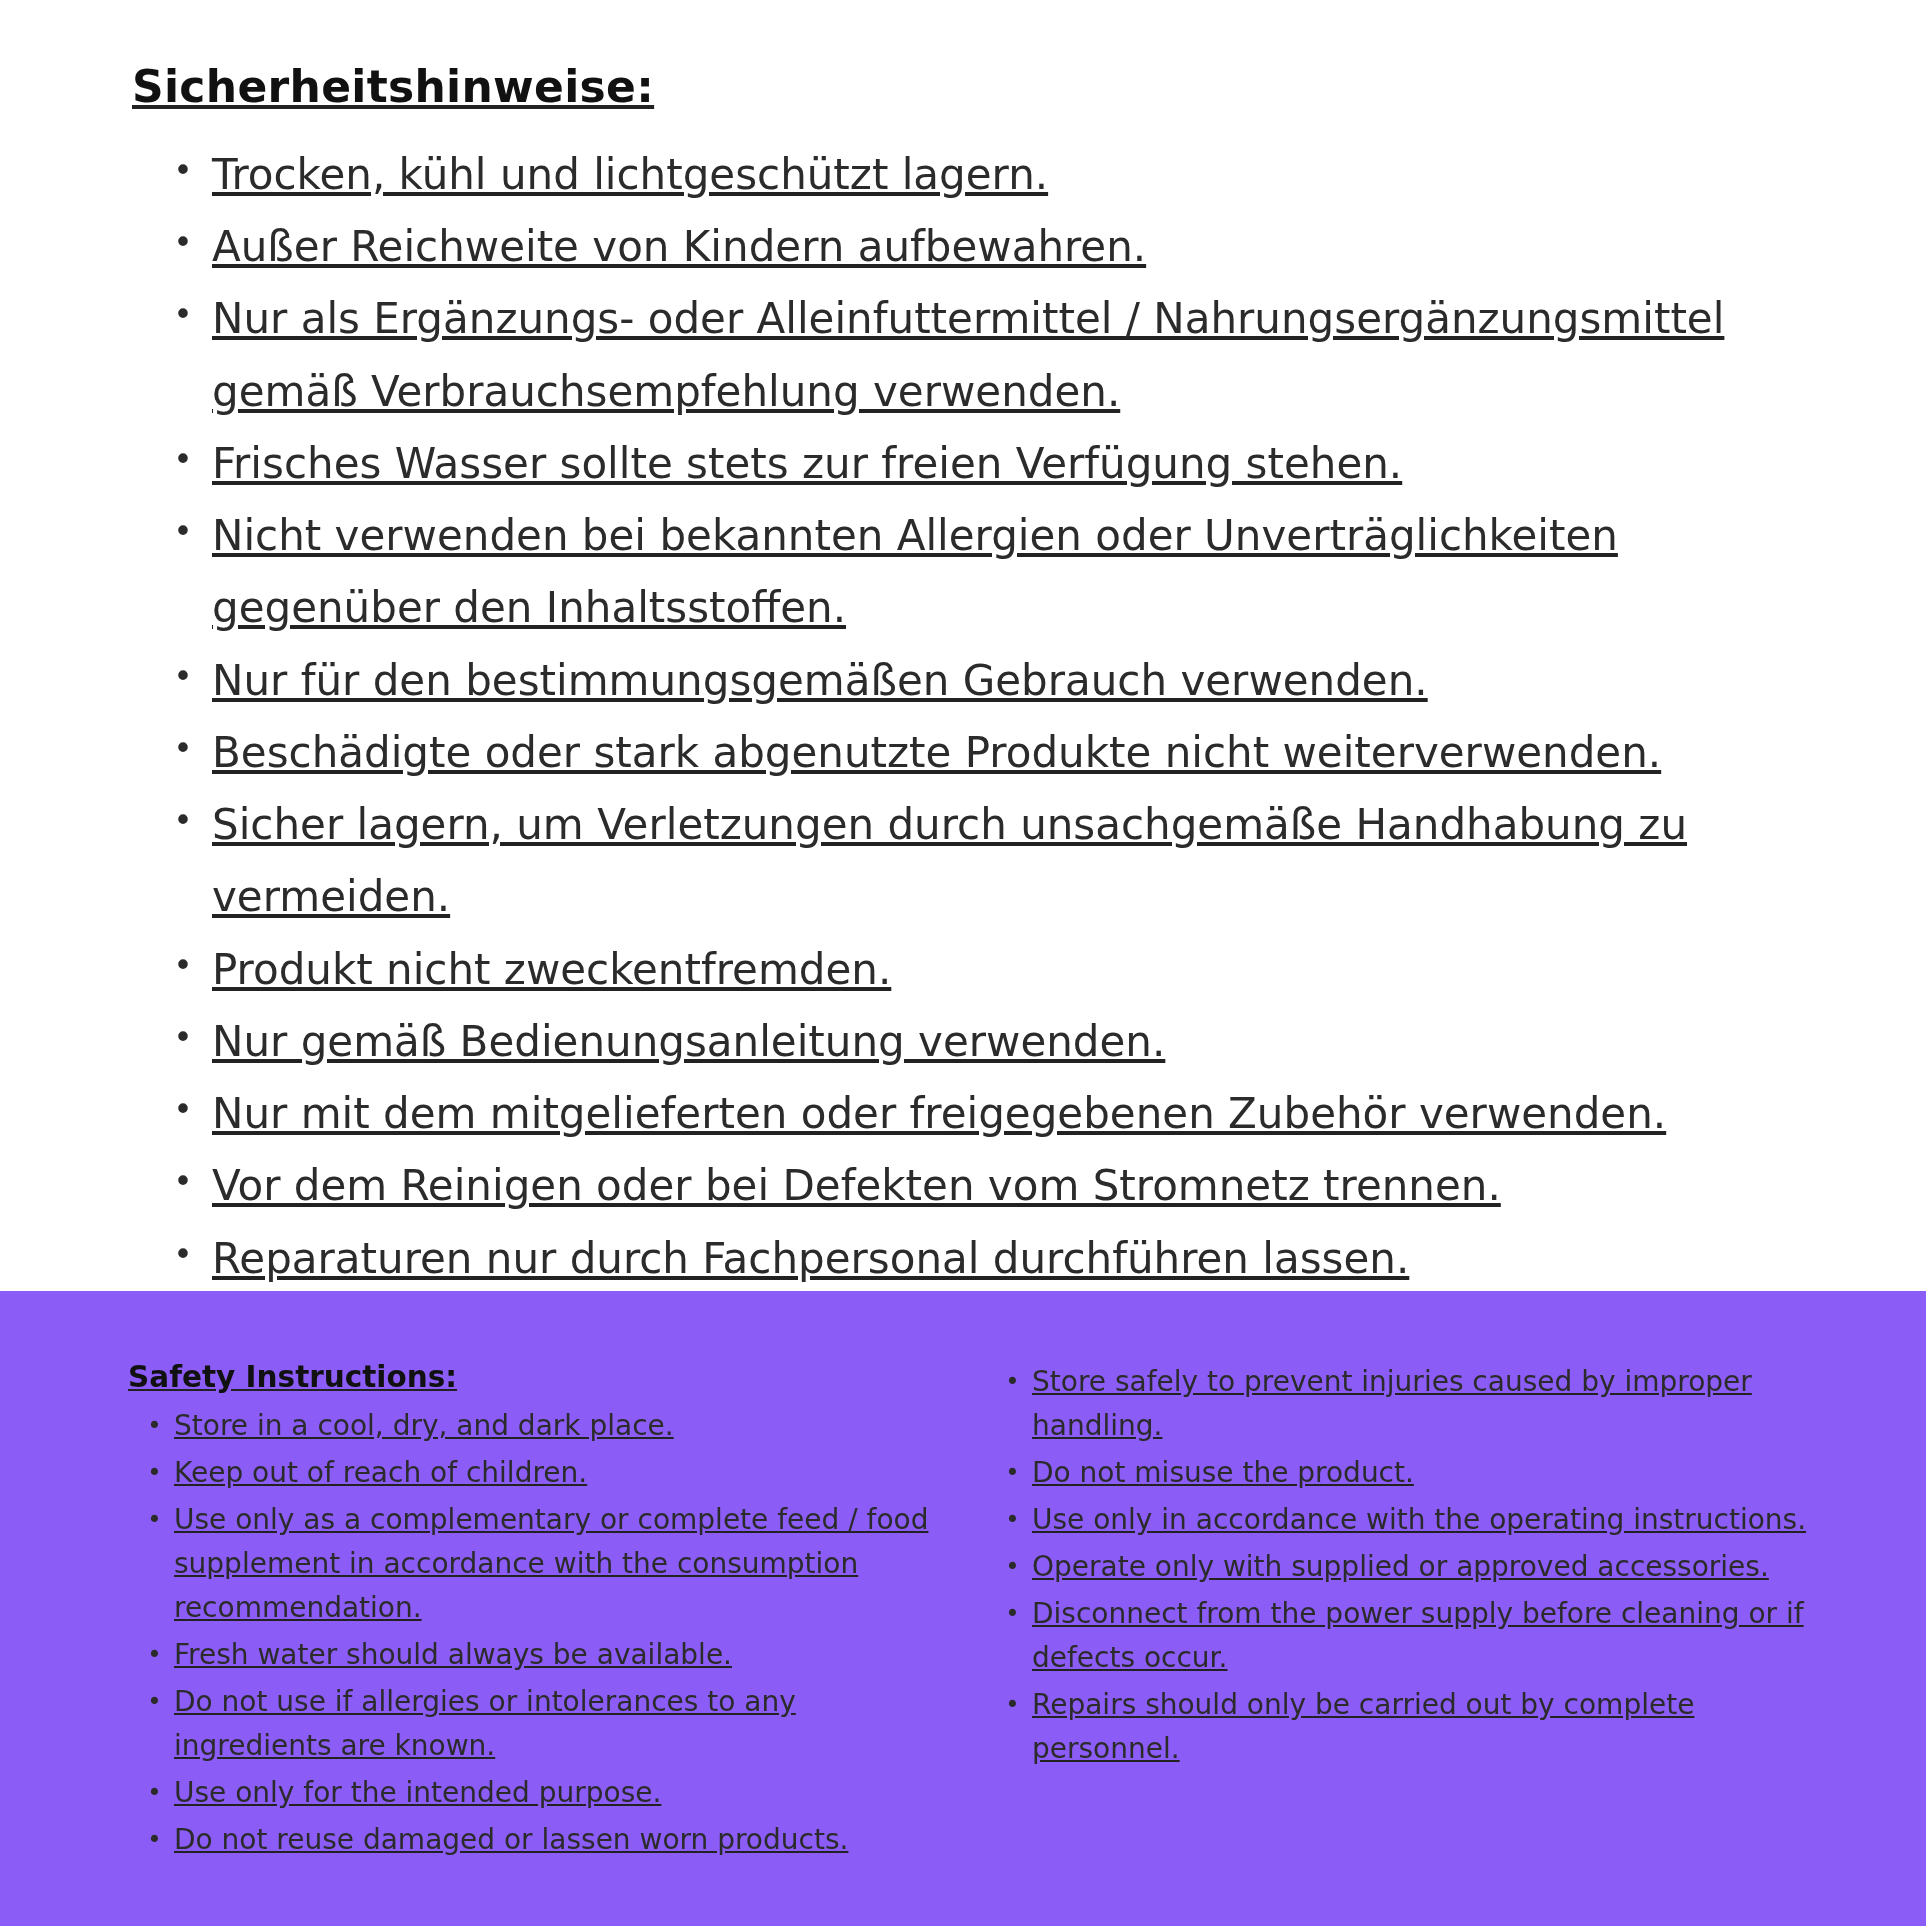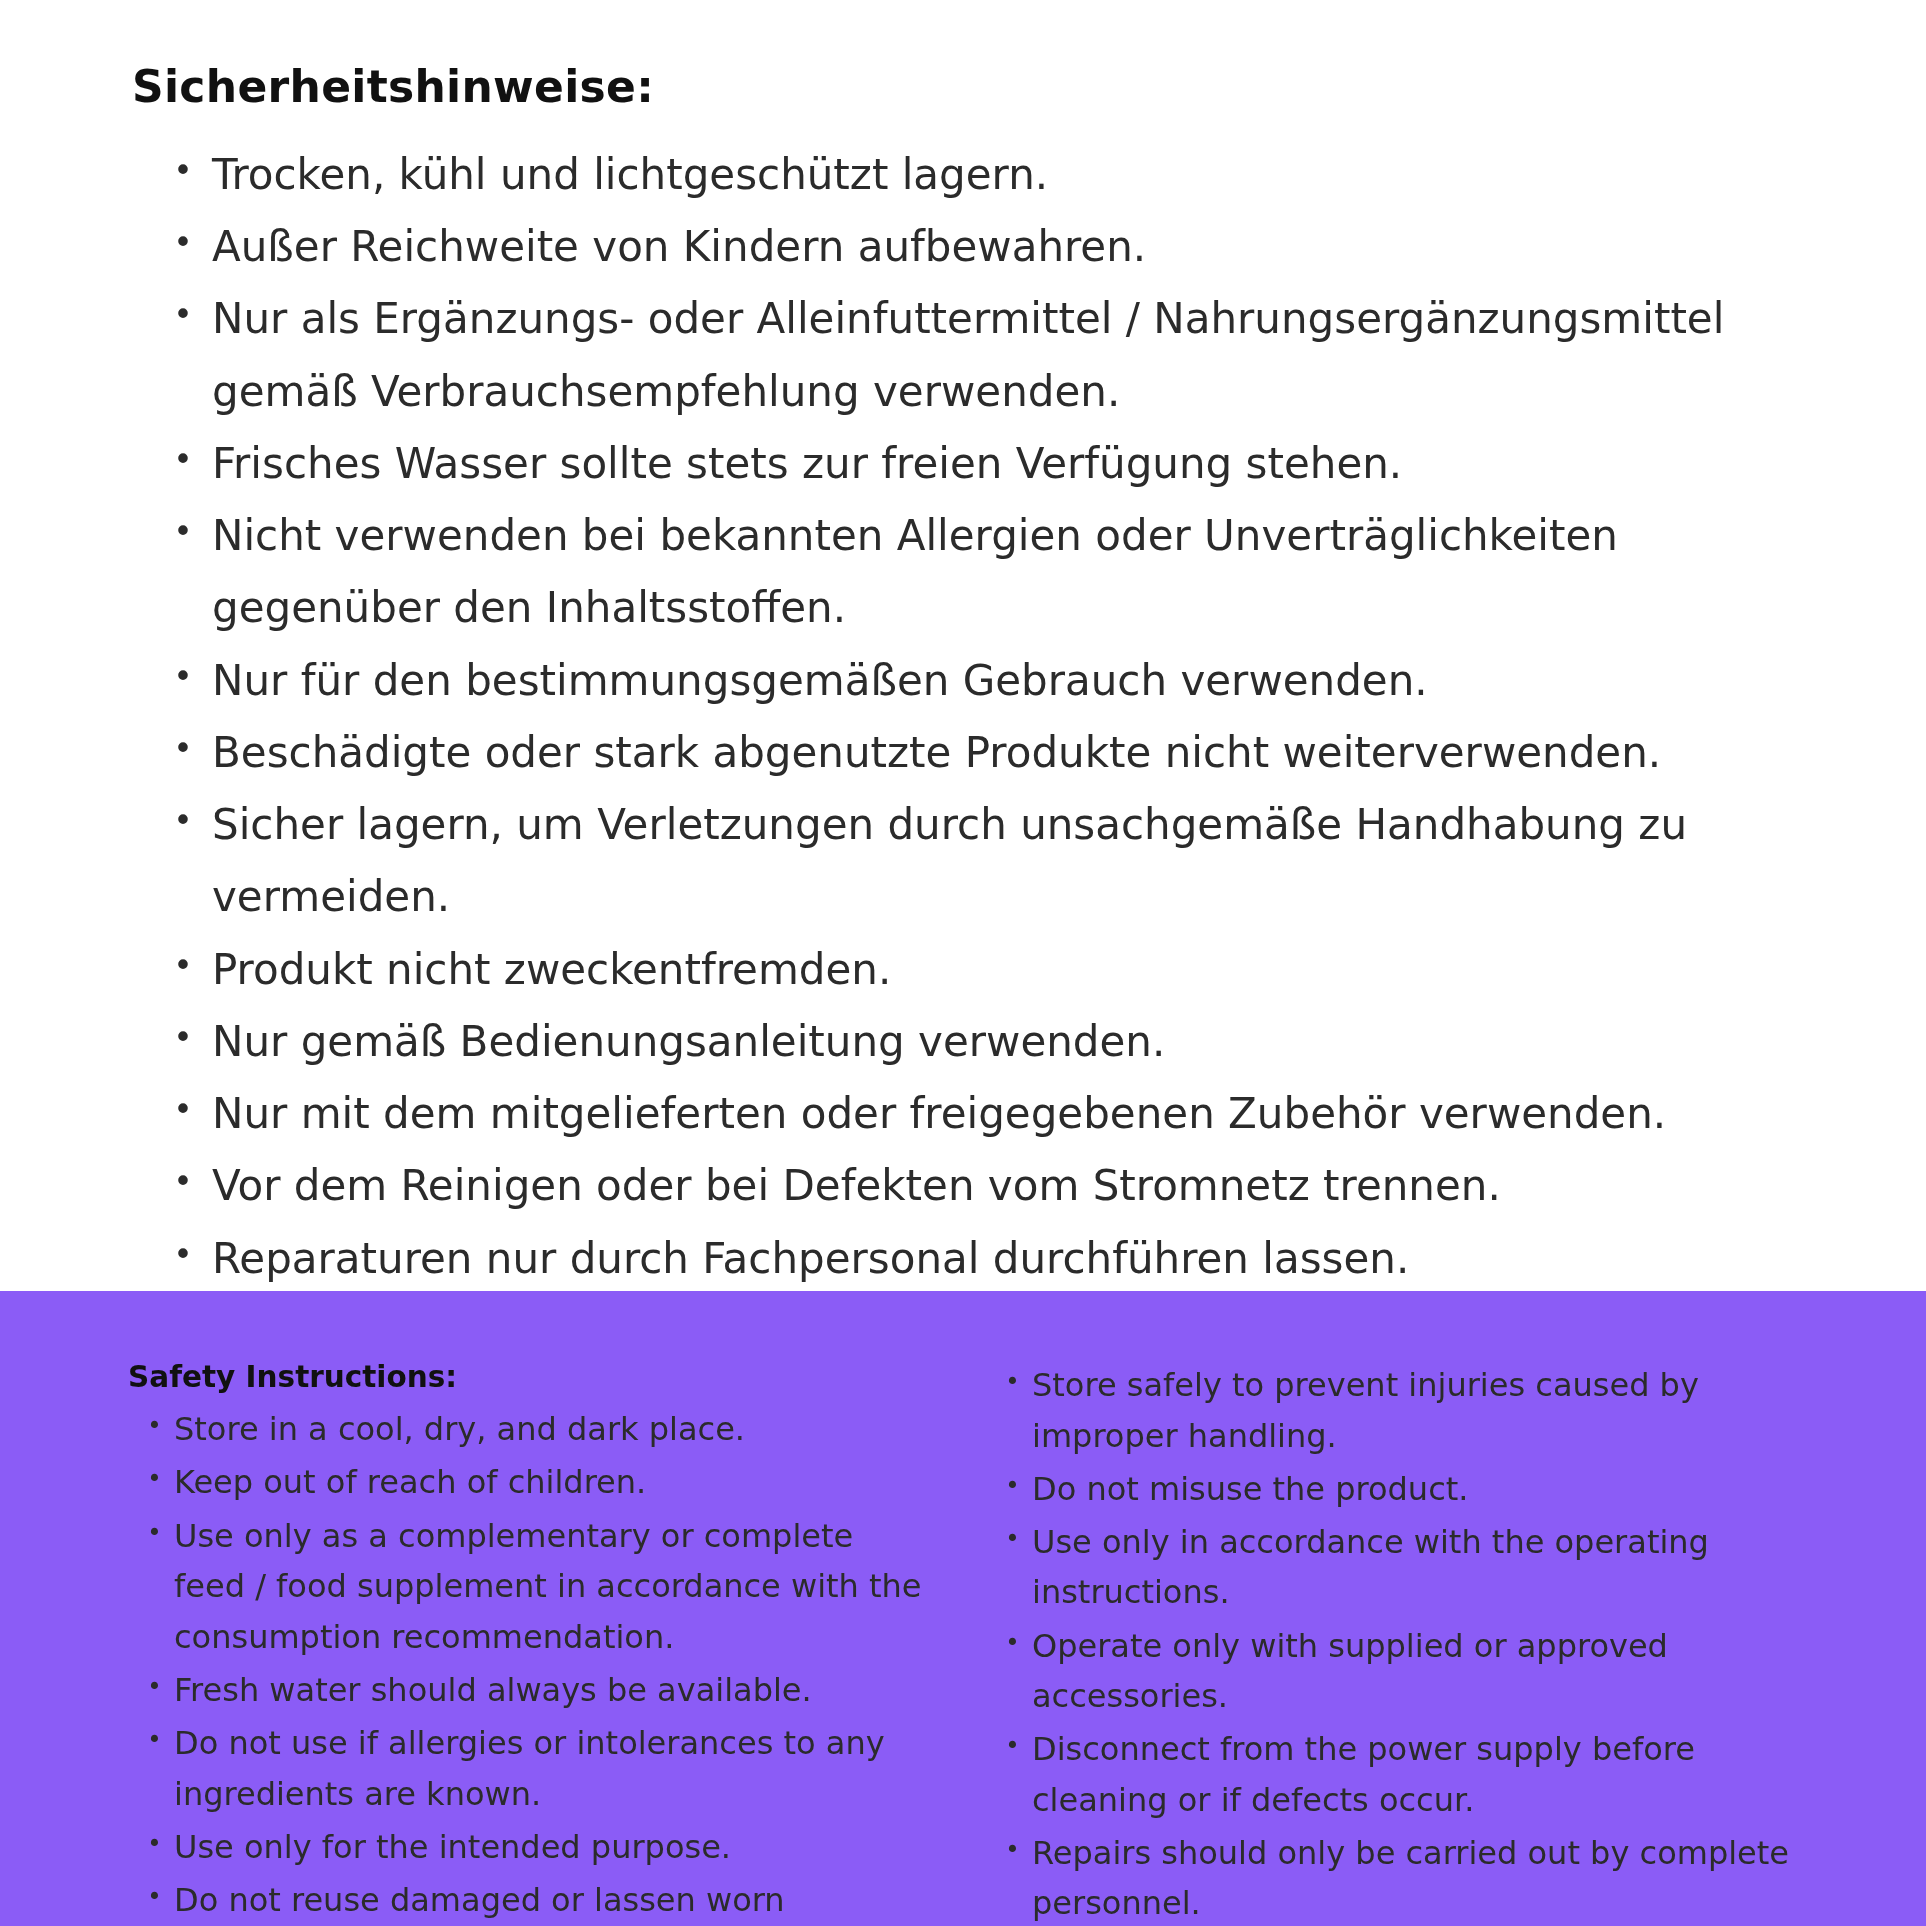--- a/index.html
+++ b/index.html
@@ -9,20 +9,21 @@
     font-family: "DejaVu Sans", "Liberation Sans", sans-serif;
   }
 
   .page {
     position: relative;
     width: 1926px;
     height: 1926px;
     background: #ffffff;
     color: #222222;
     overflow: hidden;
+    text-decoration: underline;
   }
 
   
   .german-section {
     height: 1291px;
     padding: 61px 103px 0 132px;
   }
 
   .german-title {
     font-size: 44px;
@@ -77,21 +78,21 @@
   .english-list {
     list-style: none;
   }
 
   .english-col-left .english-list {
     margin-left: 18px;
   }
 
   .english-list li {
     position: relative;
-    font-size: 32px;
+    font-size: 28px;
     line-height: 1.58;
     color: #2b2b2b;
     padding-left: 28px;
     margin-bottom: 2.6px;
   }
 
   .english-list li::before {
     content: "\2022";
     position: absolute;
     left: 1.3px;

